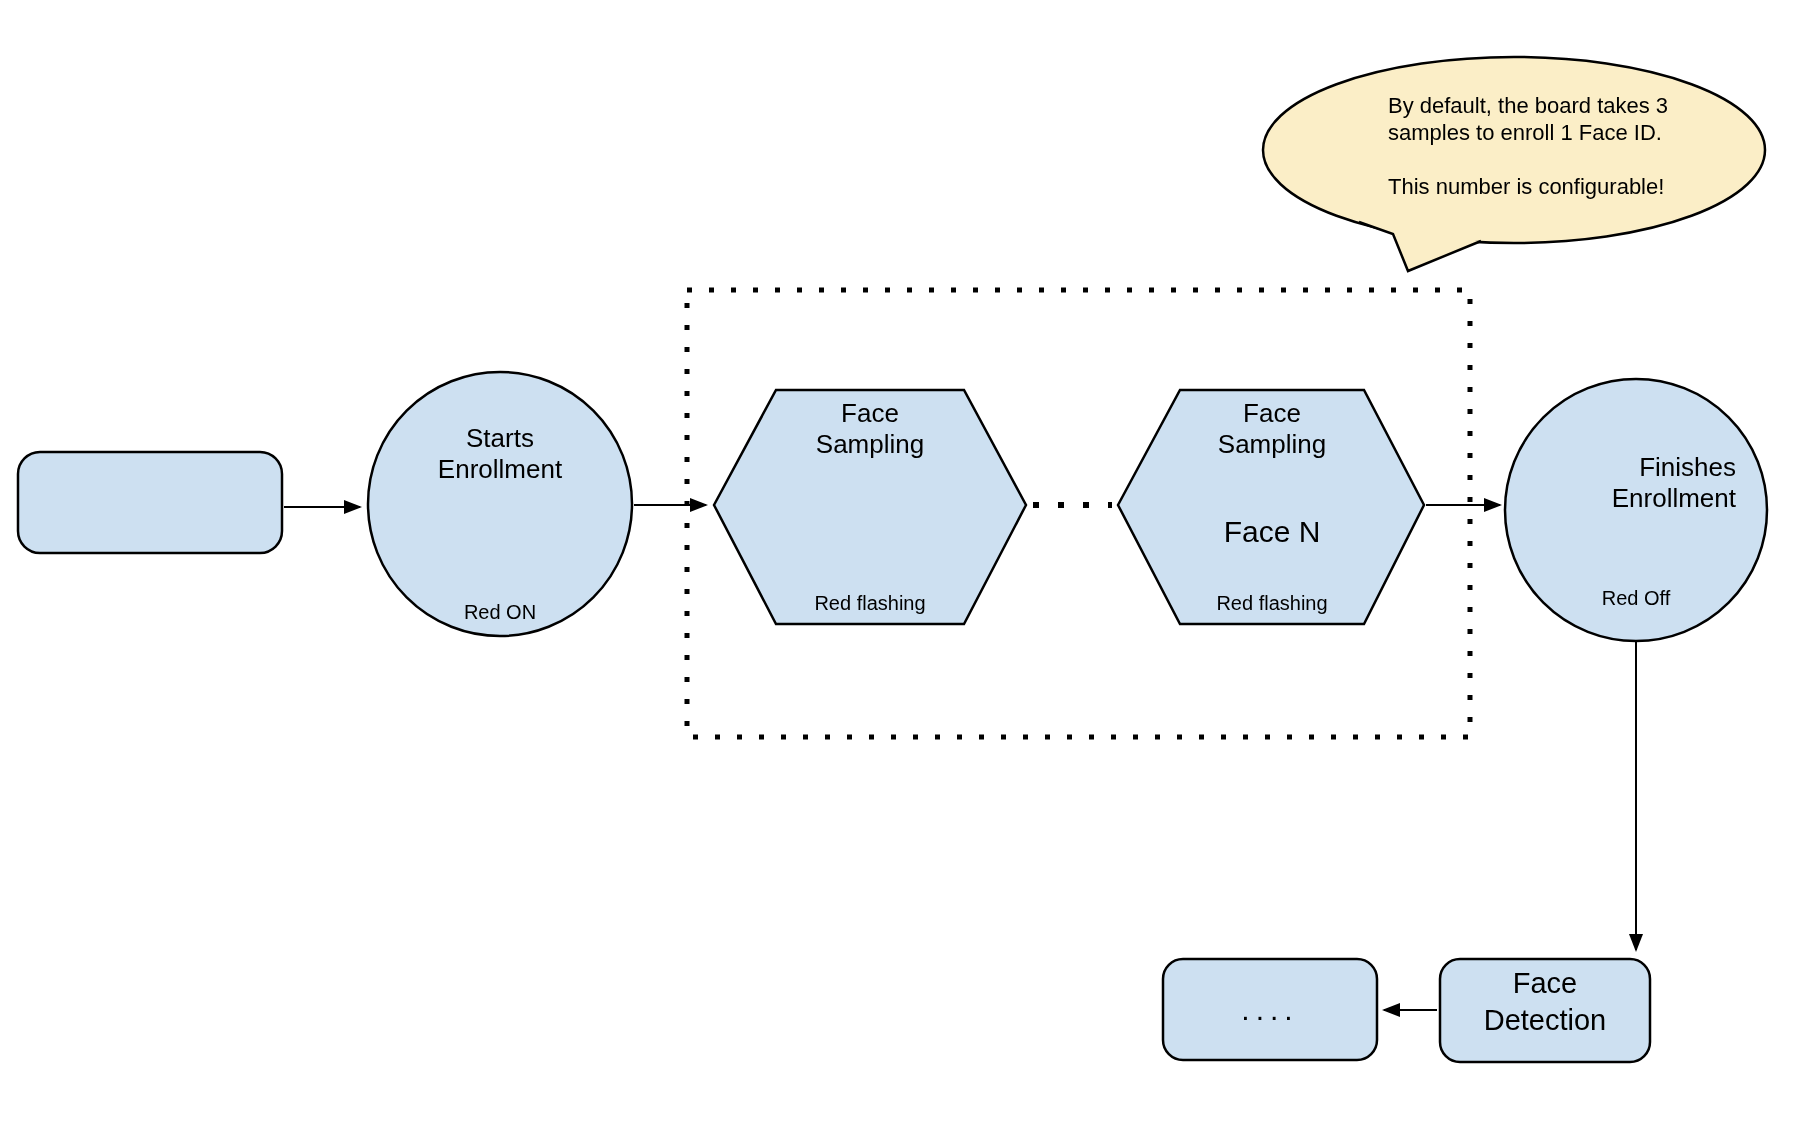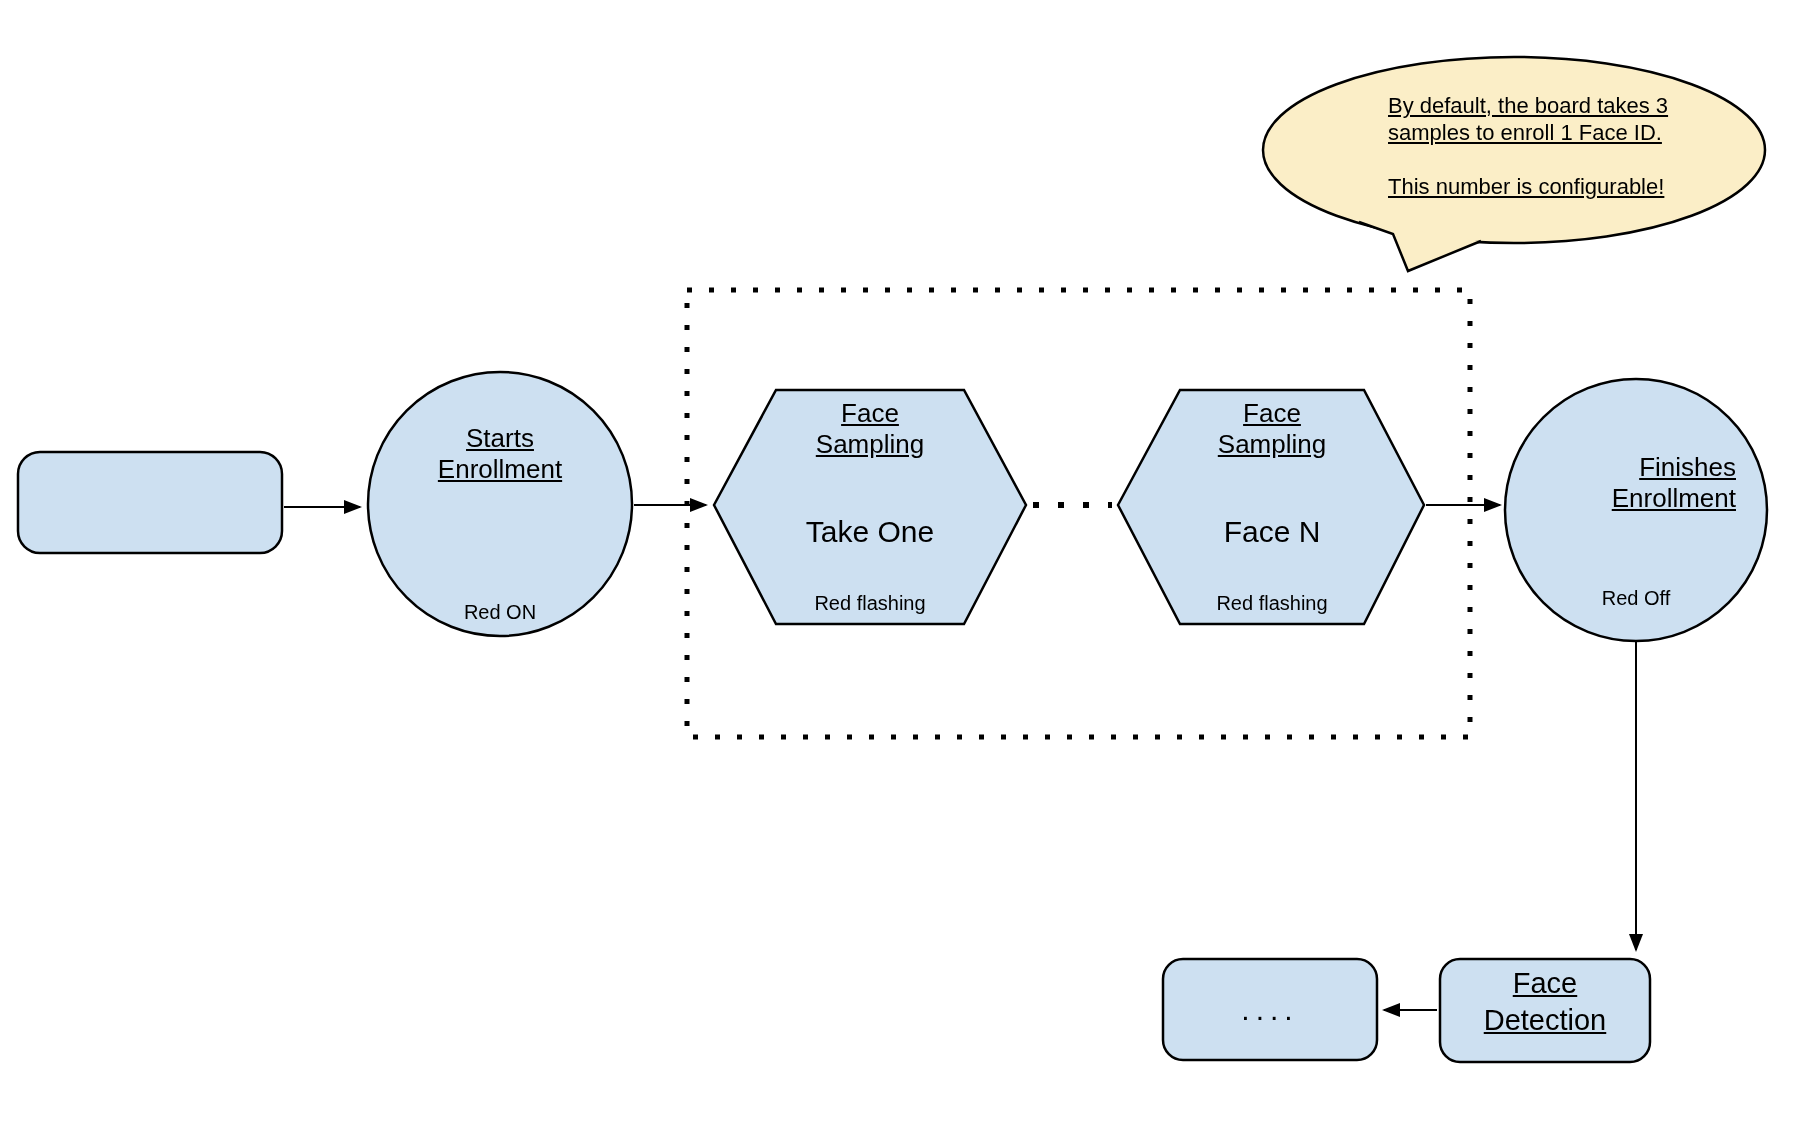--- a/index.html
+++ b/index.html
@@ -7,21 +7,21 @@
     position: relative;
     width: 1795px;
     height: 1128px;
     background: #ffffff;
     font-family: "Liberation Sans", sans-serif;
     color: #000000;
     overflow: hidden;
   }
   .layer { position: absolute; left: 0; top: 0; }
   .label { position: absolute; text-align: center; color: #000000; }
-  .prelines { white-space: pre-line; text-decoration: underline; }
+  .prelines { white-space: pre-line; }
   .lbl-single   { font-size: 34px; line-height: 40px; }
   .node-title   { font-size: 26px; line-height: 31px; }
   .node-step    { font-size: 30px; line-height: 34px; }
   .node-status  { font-size: 20px; line-height: 24px; }
   .lbl-facedet  { font-size: 29px; line-height: 37px; }
   .lbl-dots     { font-size: 30px; line-height: 34px; letter-spacing: 6px; }
   .callout-text { font-size: 22px; line-height: 27px; text-align: left; }
   .shape-node   { fill: var(--node-fill, #CDE0F1); stroke: var(--stroke, #000); stroke-width: 2.5; }
   .shape-callout{ fill: var(--callout-fill, #FBEEC7); stroke: var(--stroke, #000); stroke-width: 2.5; }
   .connector    { stroke: var(--stroke, #000); stroke-width: 2; fill: none; }
@@ -66,21 +66,20 @@
 
 This number is configurable!</div>
 
 
   <div class="label node-title prelines" style="left:400px; top:423px; width:200px;">Starts
 Enrollment</div>
   <div class="label node-status" style="left:400px; top:600px; width:200px;">Red ON</div>
 
   <div class="label node-title prelines" style="left:770px; top:398px; width:200px;">Face
 Sampling</div>
-  <div class="label node-step" style="left:745px; top:515px; width:250px;">Take One</div>
   <div class="label node-status" style="left:770px; top:591px; width:200px;">Red flashing</div>
 
   <div class="label node-title prelines" style="left:1172px; top:398px; width:200px;">Face
 Sampling</div>
   <div class="label node-step" style="left:1147px; top:515px; width:250px;">Face N</div>
   <div class="label node-status" style="left:1172px; top:591px; width:200px;">Red flashing</div>
 
   <div class="label node-title prelines" style="left:1536px; top:452px; width:200px;text-align:right;">Finishes
 Enrollment</div>
   <div class="label node-status" style="left:1536px; top:586px; width:200px;">Red Off</div>

